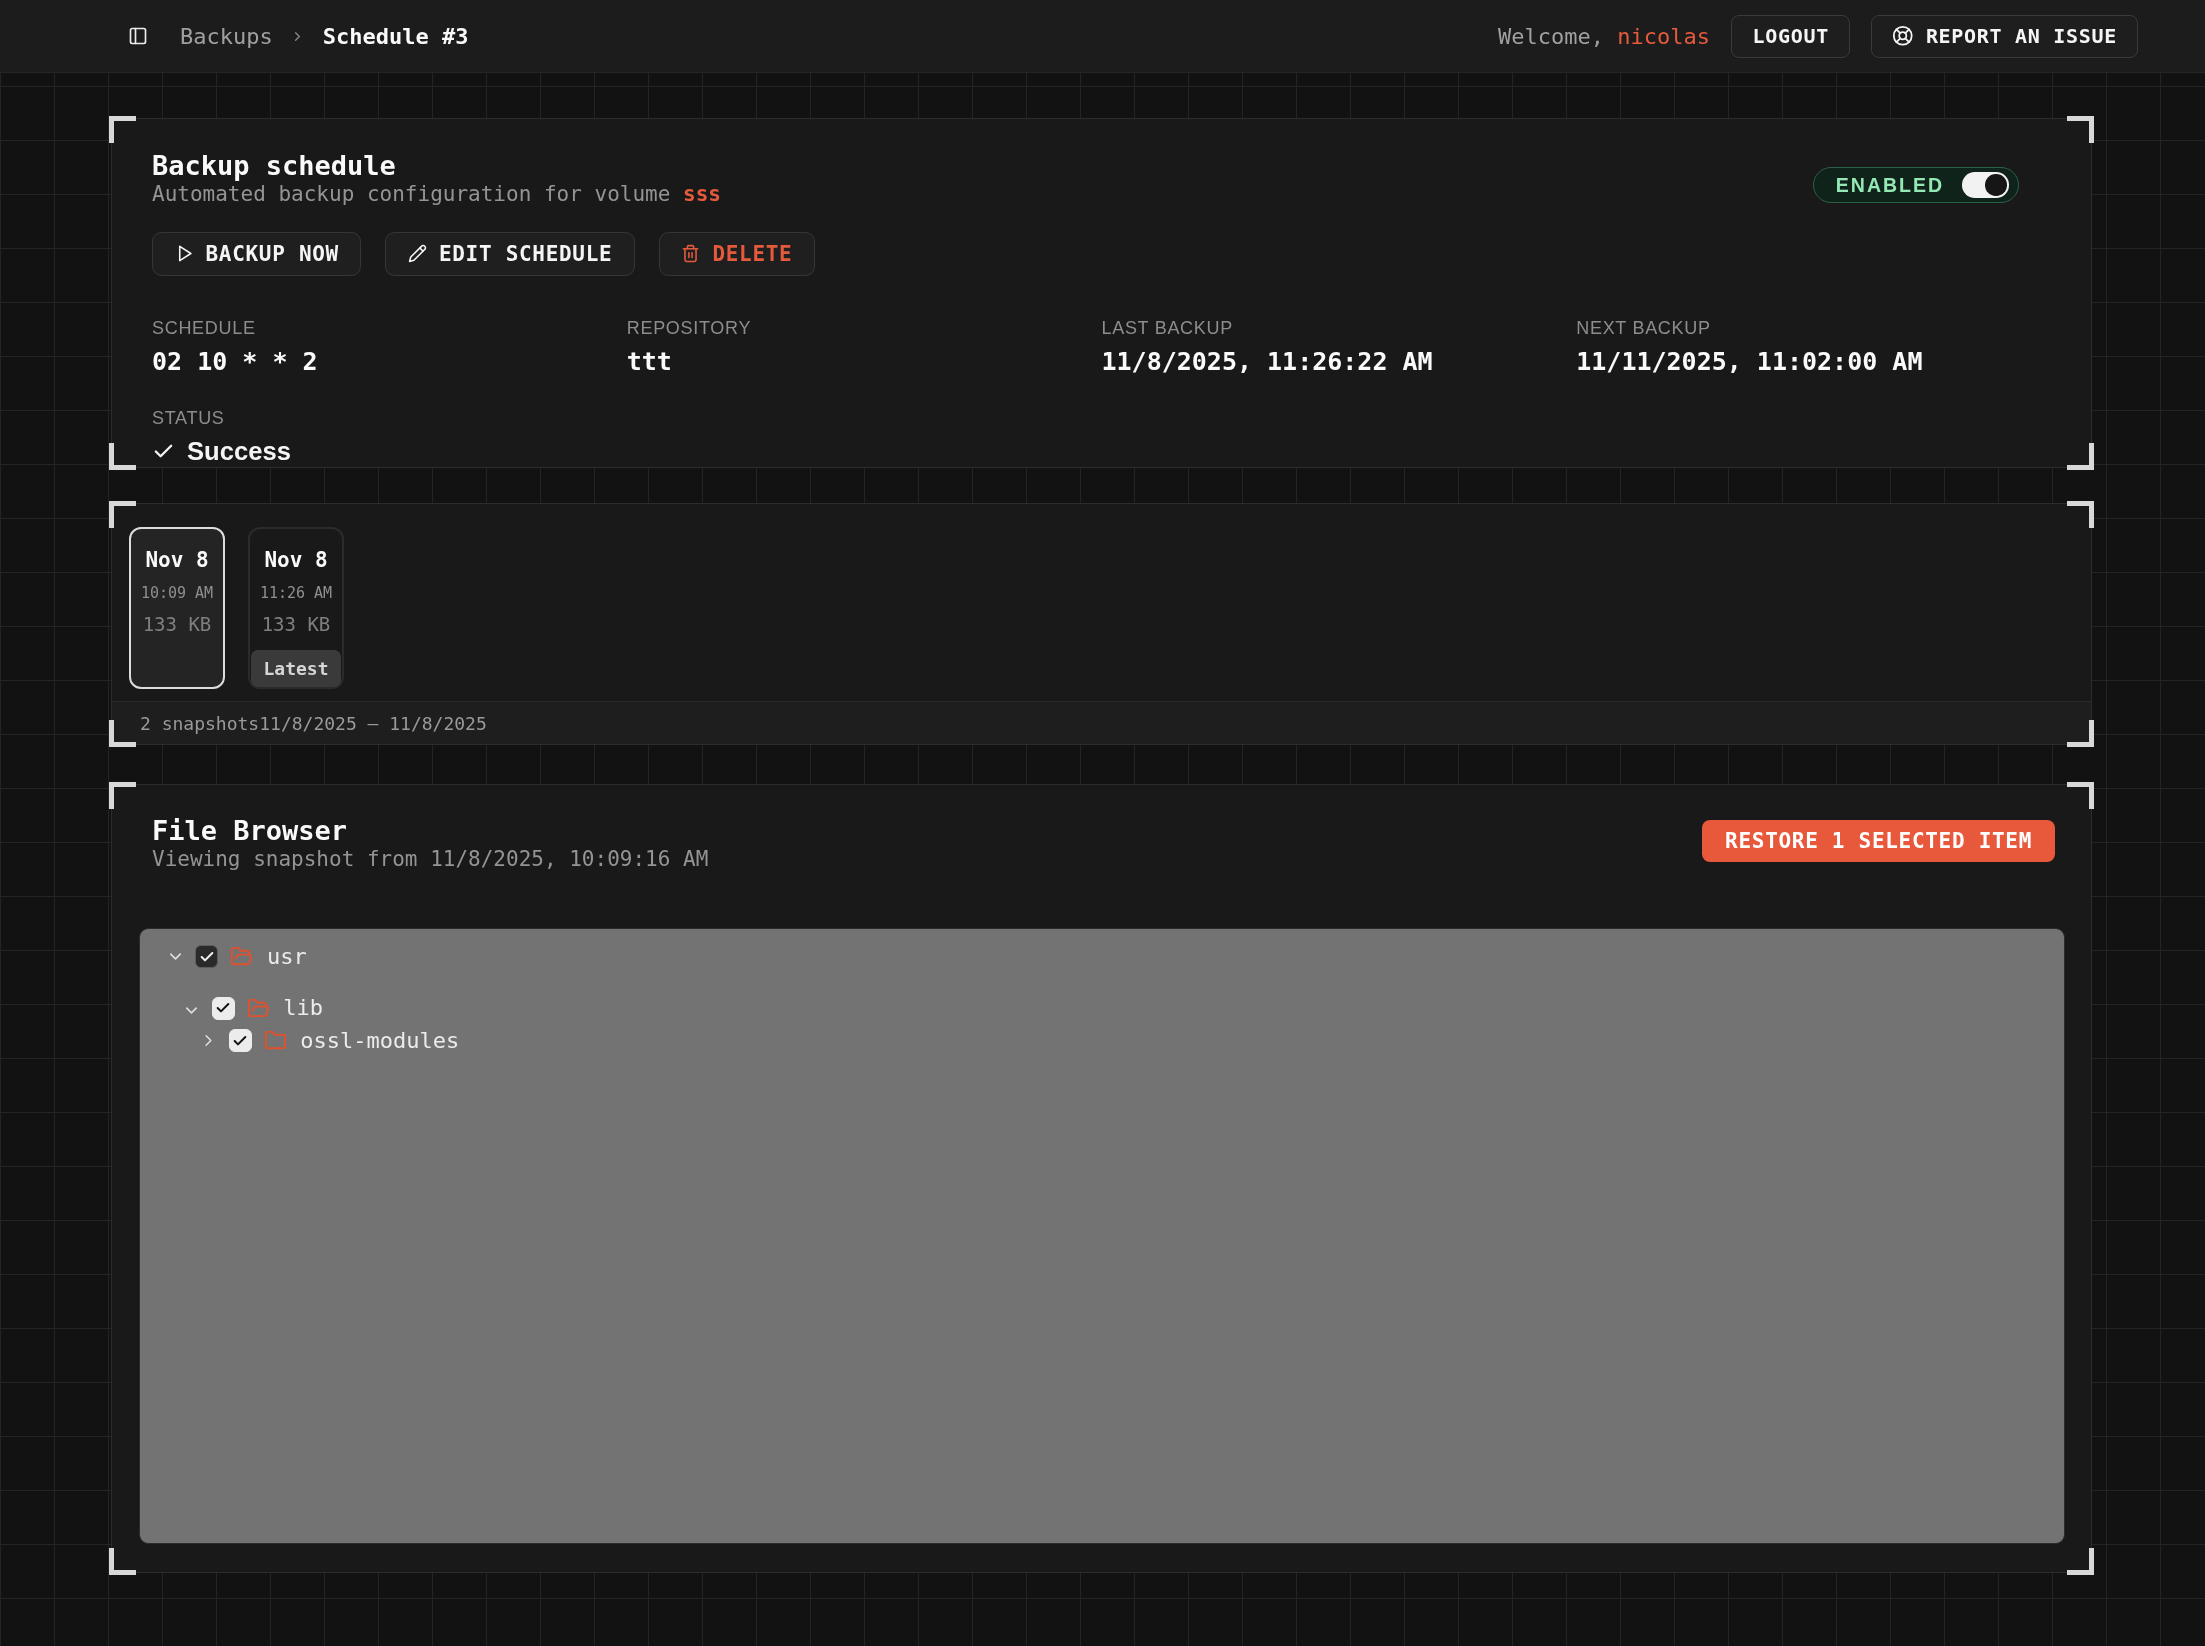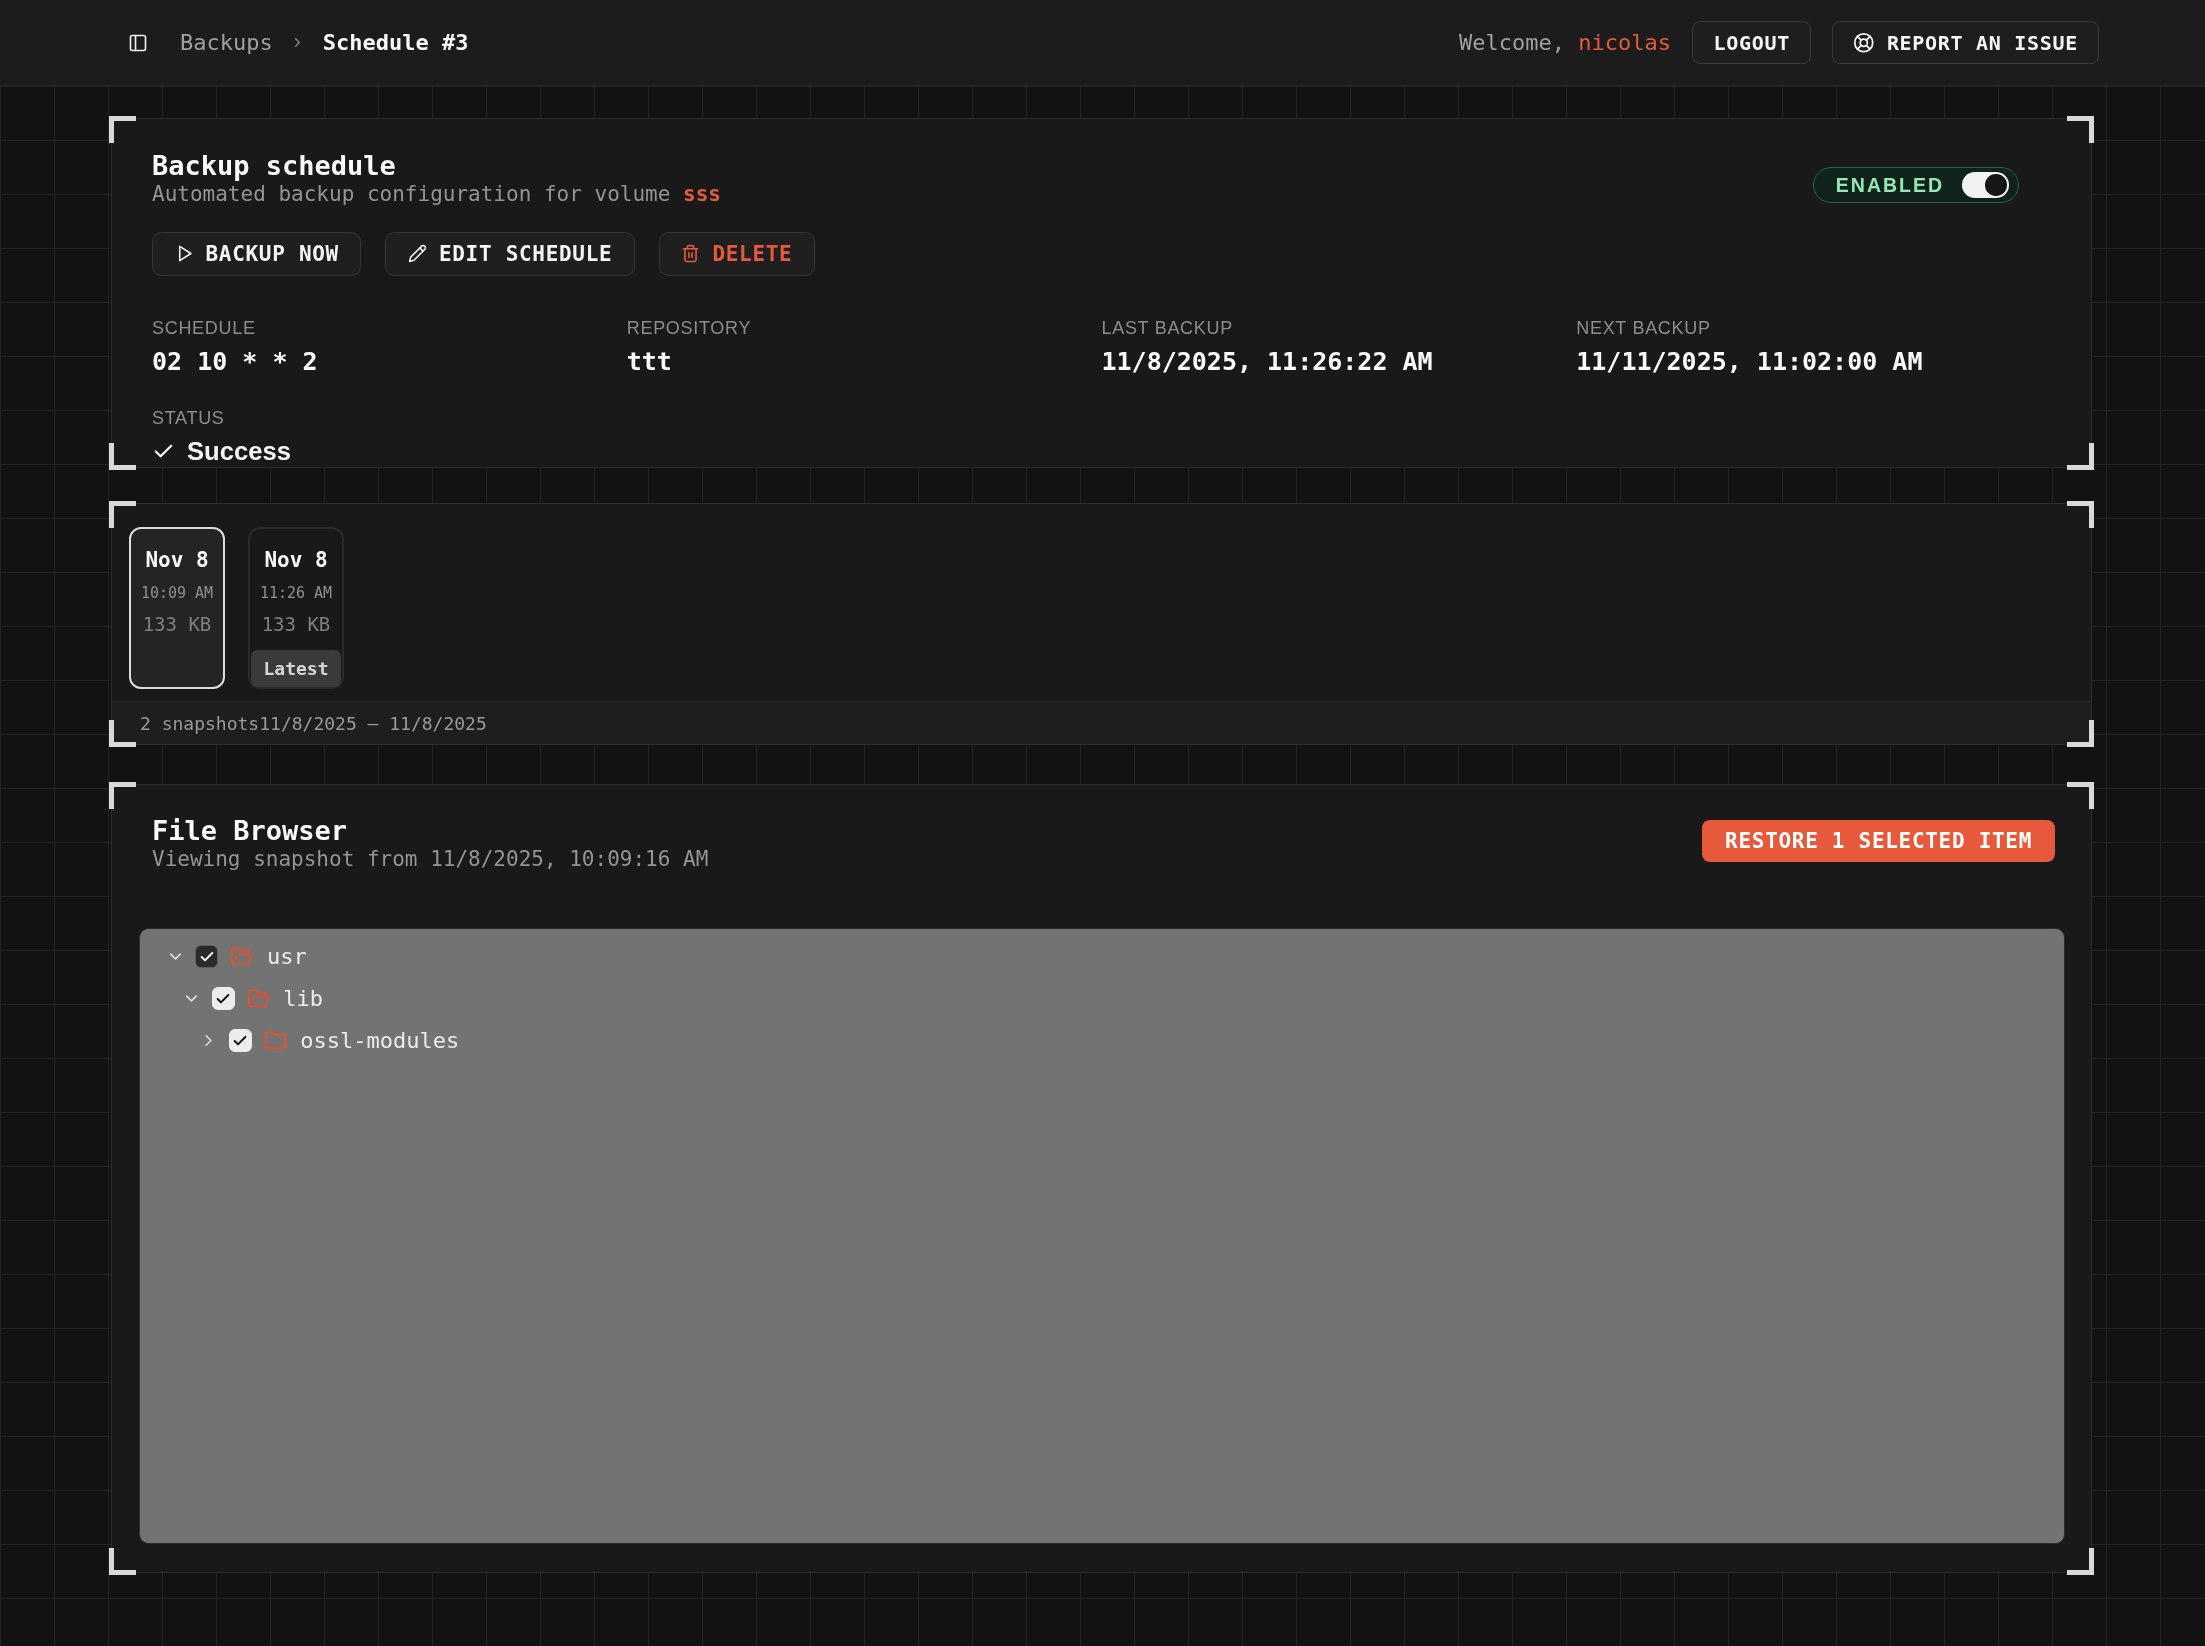--- a/index.html
+++ b/index.html
@@ -30,25 +30,25 @@
       linear-gradient(to bottom, var(--grid-line) 1.3px, transparent 1.3px);
     background-size:54px 54px;
     background-position:0 86px;
     font-family:"DejaVu Sans Mono", monospace;
     color:var(--text);
   }
   svg{display:block;flex:none;}
 
   
   .topbar{
-    position:absolute;top:0;left:0;width:2205px;height:86px;
+    position:absolute;top:0;left:0;width:2205px;height:73px;
     background:var(--topbar-bg);
     border-bottom:1.3px solid #262626;
     display:flex;align-items:center;justify-content:space-between;
-    padding:0 106px 0 128px;
+    padding:0 67px 0 128px;
   }
   .topbar-left{display:flex;align-items:center;gap:32px;}
   .sidebar-toggle{background:none;border:none;color:#ededed;cursor:pointer;display:flex;align-items:center;}
   .breadcrumb{display:flex;align-items:center;gap:17.5px;font-size:22px;}
   .crumb-root{color:#a0a0a0;}
   .crumb-sep{color:#8a8a8a;}
   .crumb-current{color:#fafafa;font-weight:bold;}
   .topbar-right{display:flex;align-items:center;gap:21.5px;}
   .welcome{font-size:22px;color:#a0a0a0;}
   .welcome .username{color:var(--orange);}
@@ -133,21 +133,21 @@
     color:#fff;font-family:inherit;font-weight:bold;font-size:21px;letter-spacing:0.7px;
     height:42px;padding:0 23px;cursor:pointer;
   }
   .tree{
     position:absolute;left:27px;right:25.6px;top:143px;height:616px;
     border:1.3px solid #2b2b2b;border-radius:9.4px;background:#737373;
     padding-top:6.7px;overflow:hidden;
   }
   .tree-row{display:flex;align-items:center;height:42px;gap:0;}
   .tree-row.lvl0{padding-left:25.6px;}
-  .tree-row.lvl1{padding-left:42px;}
+  .tree-row.lvl1{padding-left:42px;align-items:flex-end;}
   .tree-row.lvl2{padding-left:59px;}
   .tw{color:#dedede;display:flex;align-items:center;cursor:pointer;}
   .checkbox{
     width:23px;height:23px;border-radius:6px;margin-left:10.8px;
     display:flex;align-items:center;justify-content:center;cursor:pointer;
   }
   .checkbox.partial{background:#2a2a2a;border:1.3px solid #5d5d5d;color:#f2f2f2;}
   .checkbox.checked{background:#ececec;border:1.3px solid #ececec;color:#141414;}
   .folder{color:var(--orange-folder);margin-left:12px;}
   .tree-label{margin-left:13.5px;font-size:22px;color:#ececec;cursor:pointer;}

